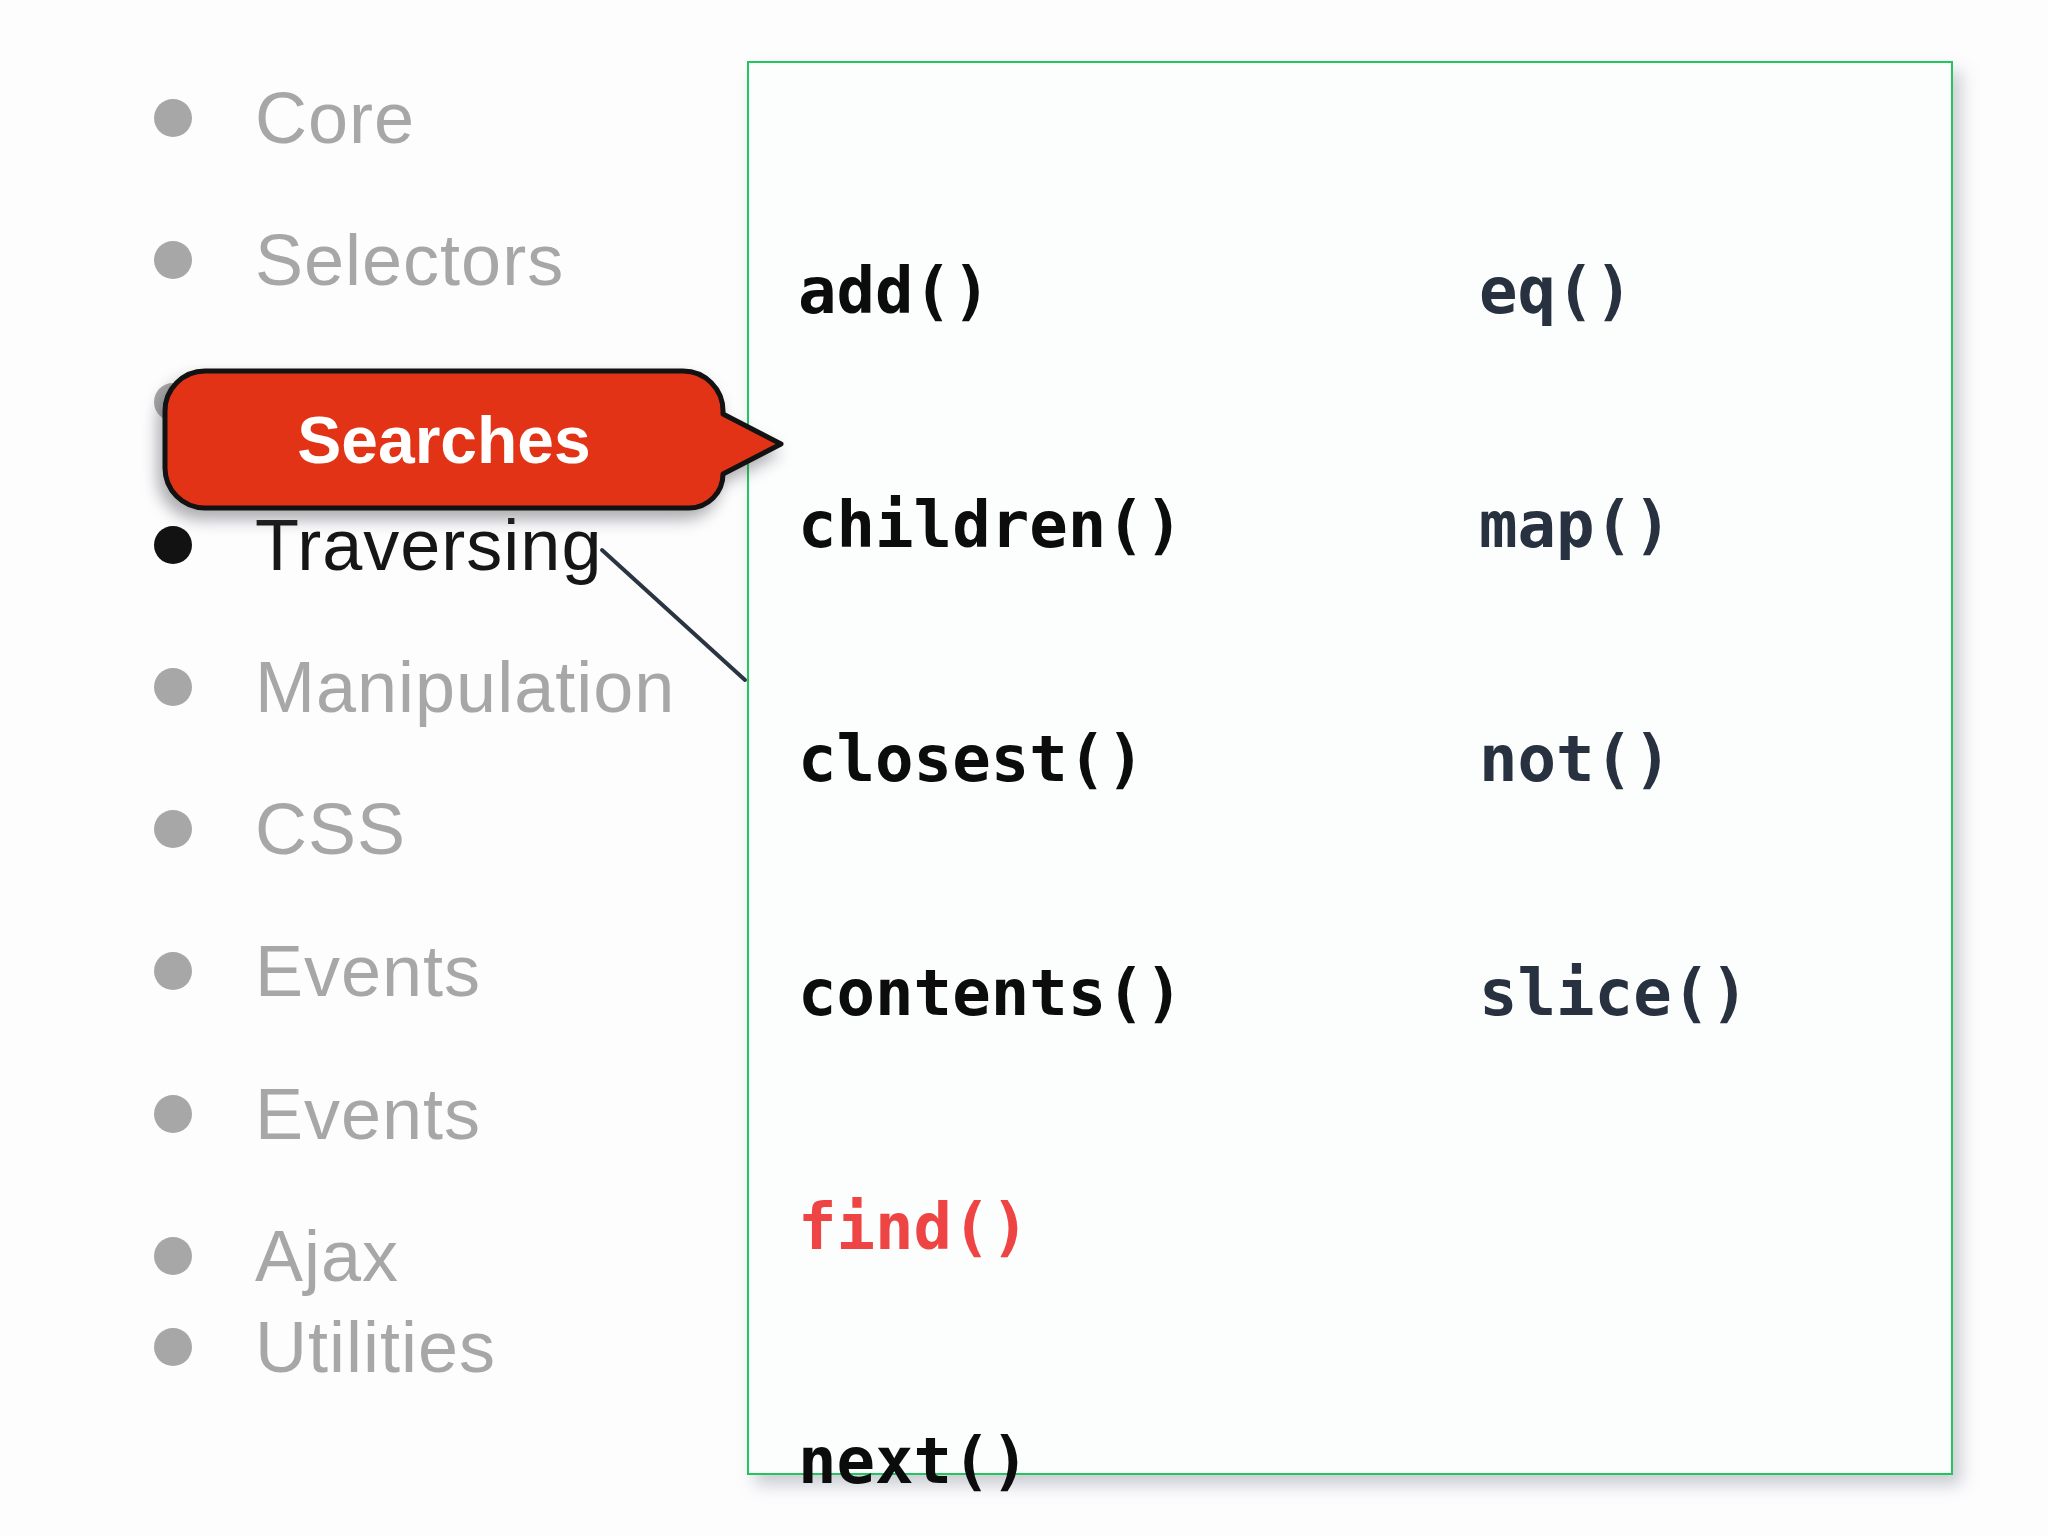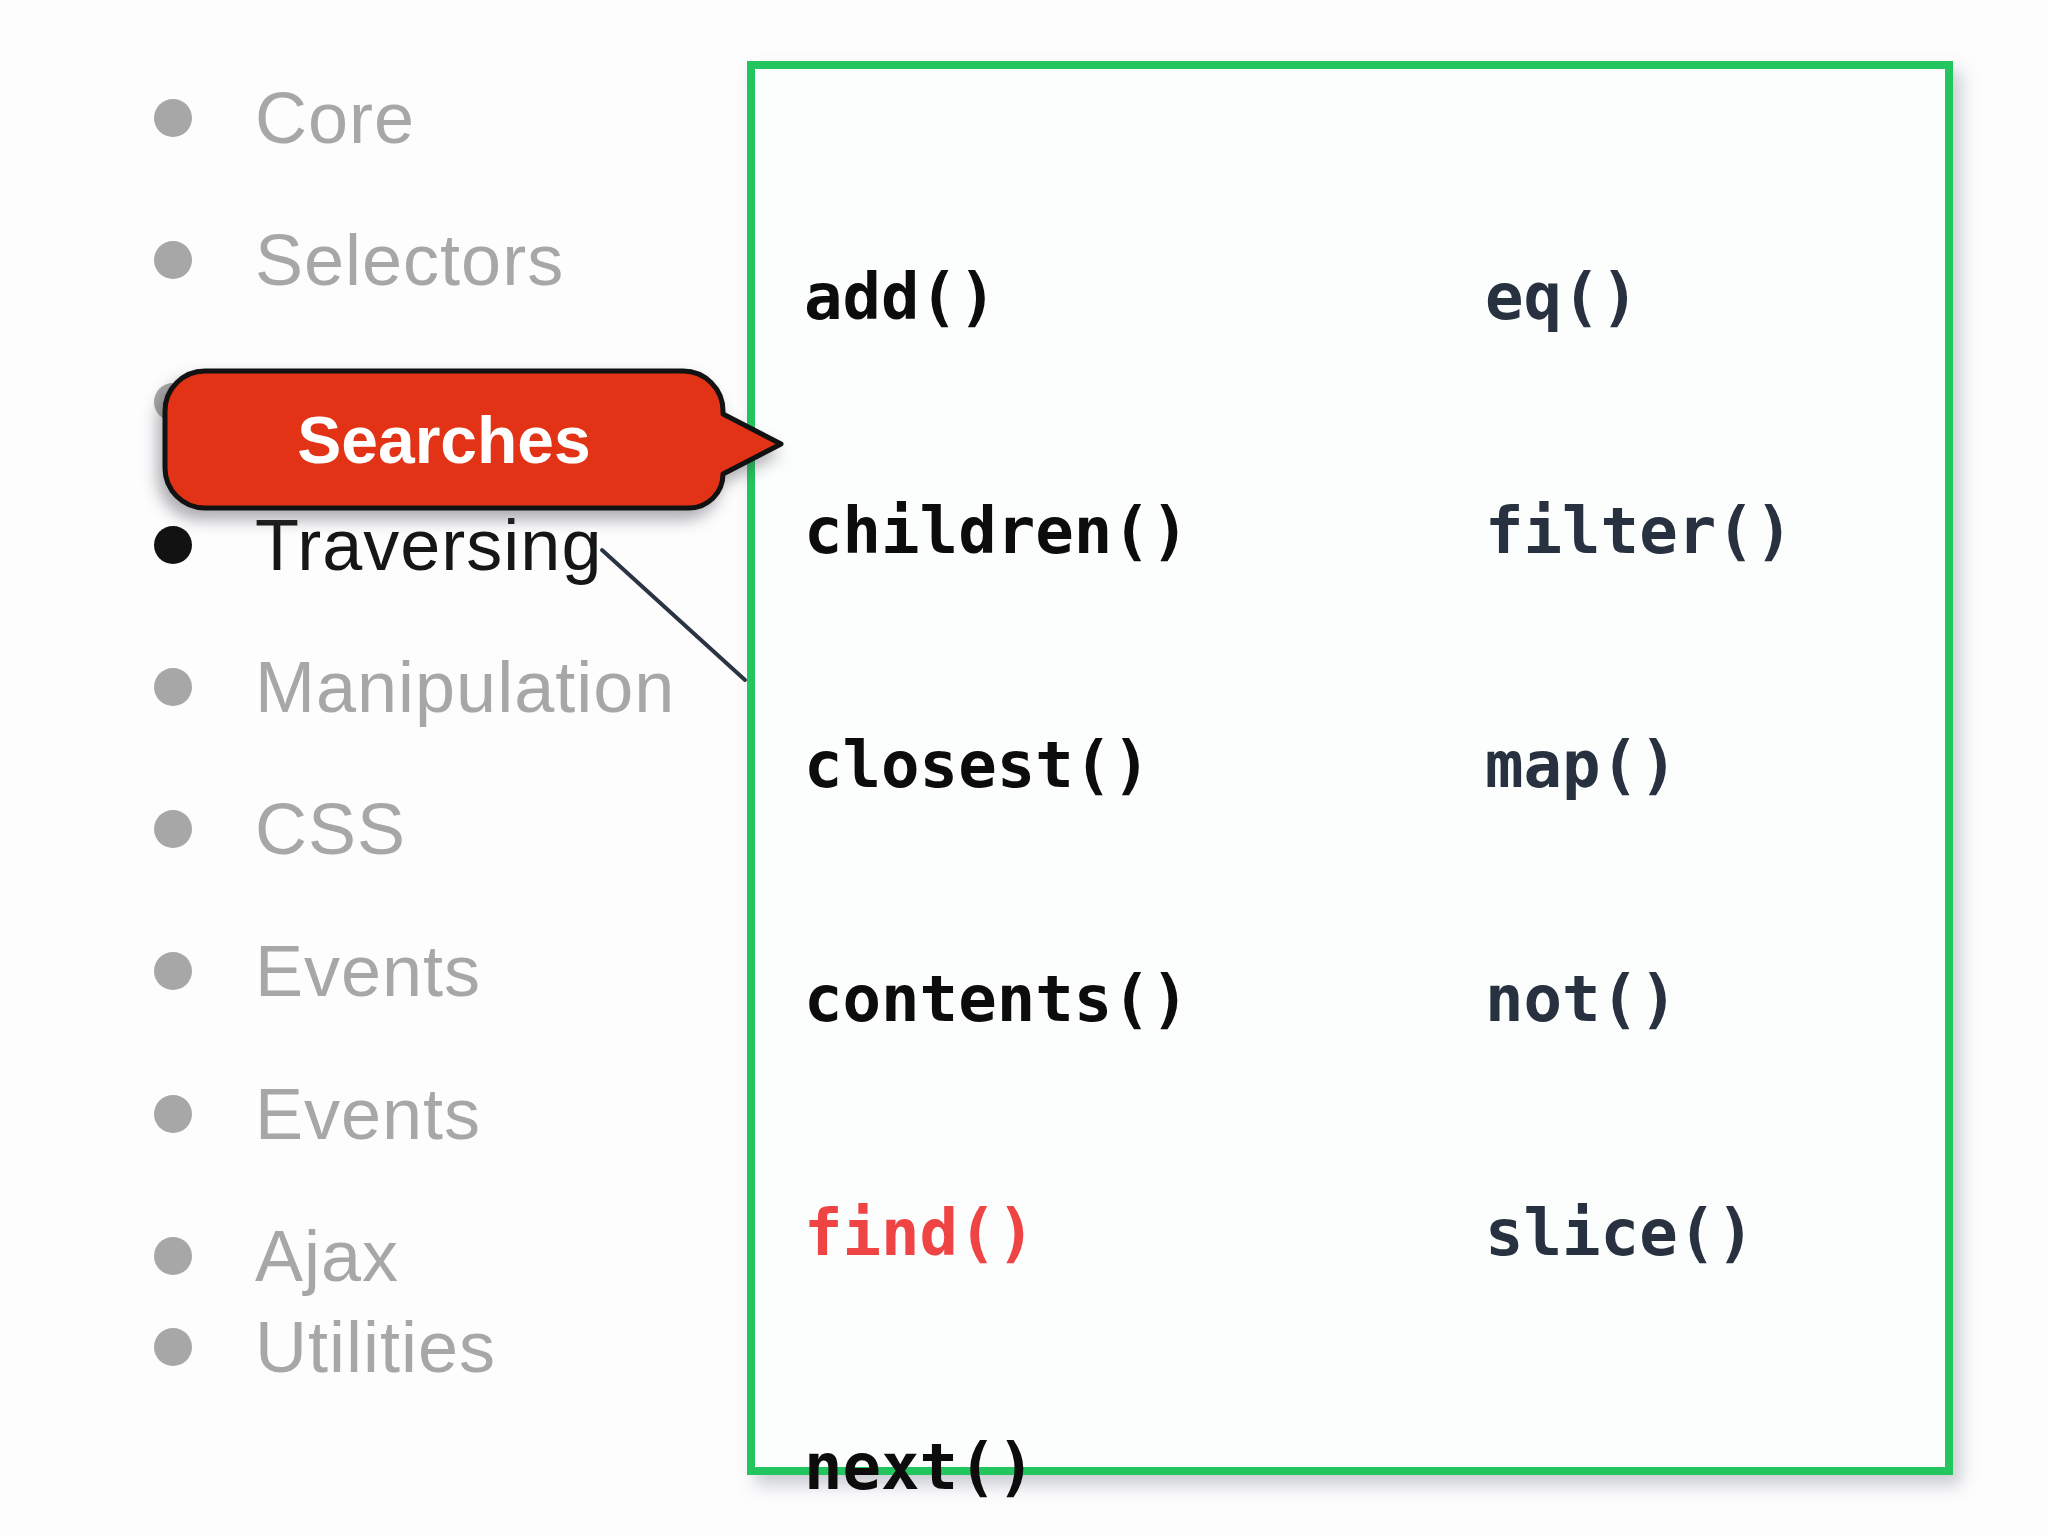--- a/index.html
+++ b/index.html
@@ -9,21 +9,21 @@
   }
   
   .nav-item{position:absolute;left:154px;height:90px;display:flex;align-items:center;z-index:5;}
   .bullet{width:38px;height:38px;border-radius:50%;background:#a7a7a7;flex:0 0 38px;}
   .nav-label{margin-left:63px;font-size:72px;color:#a7a7a7;letter-spacing:1px;white-space:nowrap;}
   .nav-item.active .bullet{background:#121212;}
   .nav-item.active .nav-label{color:#161616;}
   
   .method-box{
     position:absolute;left:747px;top:61px;width:1206px;height:1414px;
-    box-sizing:border-box;background:#fcfdfd;border:8px solid #22c55e;
+    box-sizing:border-box;background:#fcfdfd;border:2px solid #22c55e;
     box-shadow:8px 10px 16px rgba(110,115,130,0.35);z-index:10;
   }
   .code-col{
     position:absolute;top:33px;
     font-family:"DejaVu Sans Mono","Liberation Mono",monospace;
     font-weight:700;font-size:64px;line-height:78px;white-space:pre;
   }
   .code-left{left:49px;color:#0c0c0c;}
   .code-right{left:730px;color:#28313f;}
   .code-line{height:78px;}
@@ -115,21 +115,20 @@
       
       
       
       
       
       
       
     </div>
     <div class="code-col code-right">
       <div class="code-line">eq()</div>
-      <div class="code-line">filter()</div>
       <div class="code-line">map()</div>
       <div class="code-line">not()</div>
       <div class="code-line">slice()</div>
     </div>
   </div>
 
   <svg class="connector" width="2048" height="1536" viewBox="0 0 2048 1536">
     <line x1="602" y1="550" x2="745" y2="680" stroke="#2b3442" stroke-width="4" stroke-linecap="round"></line>
   </svg>
 

